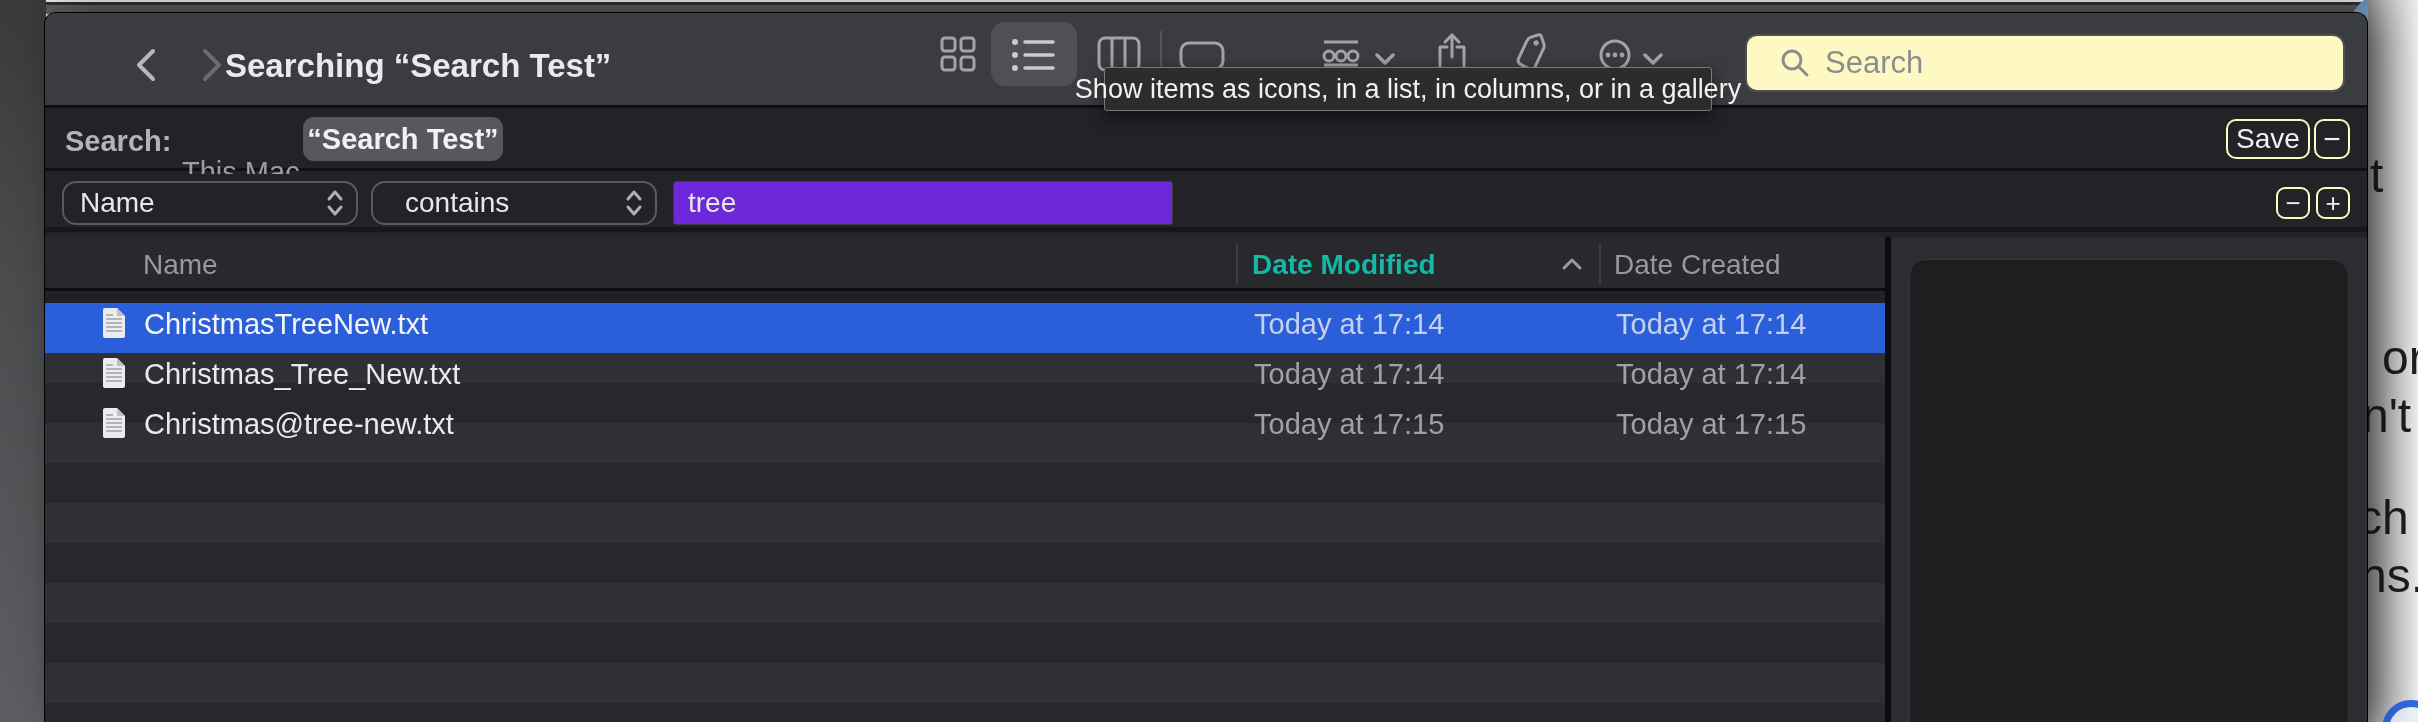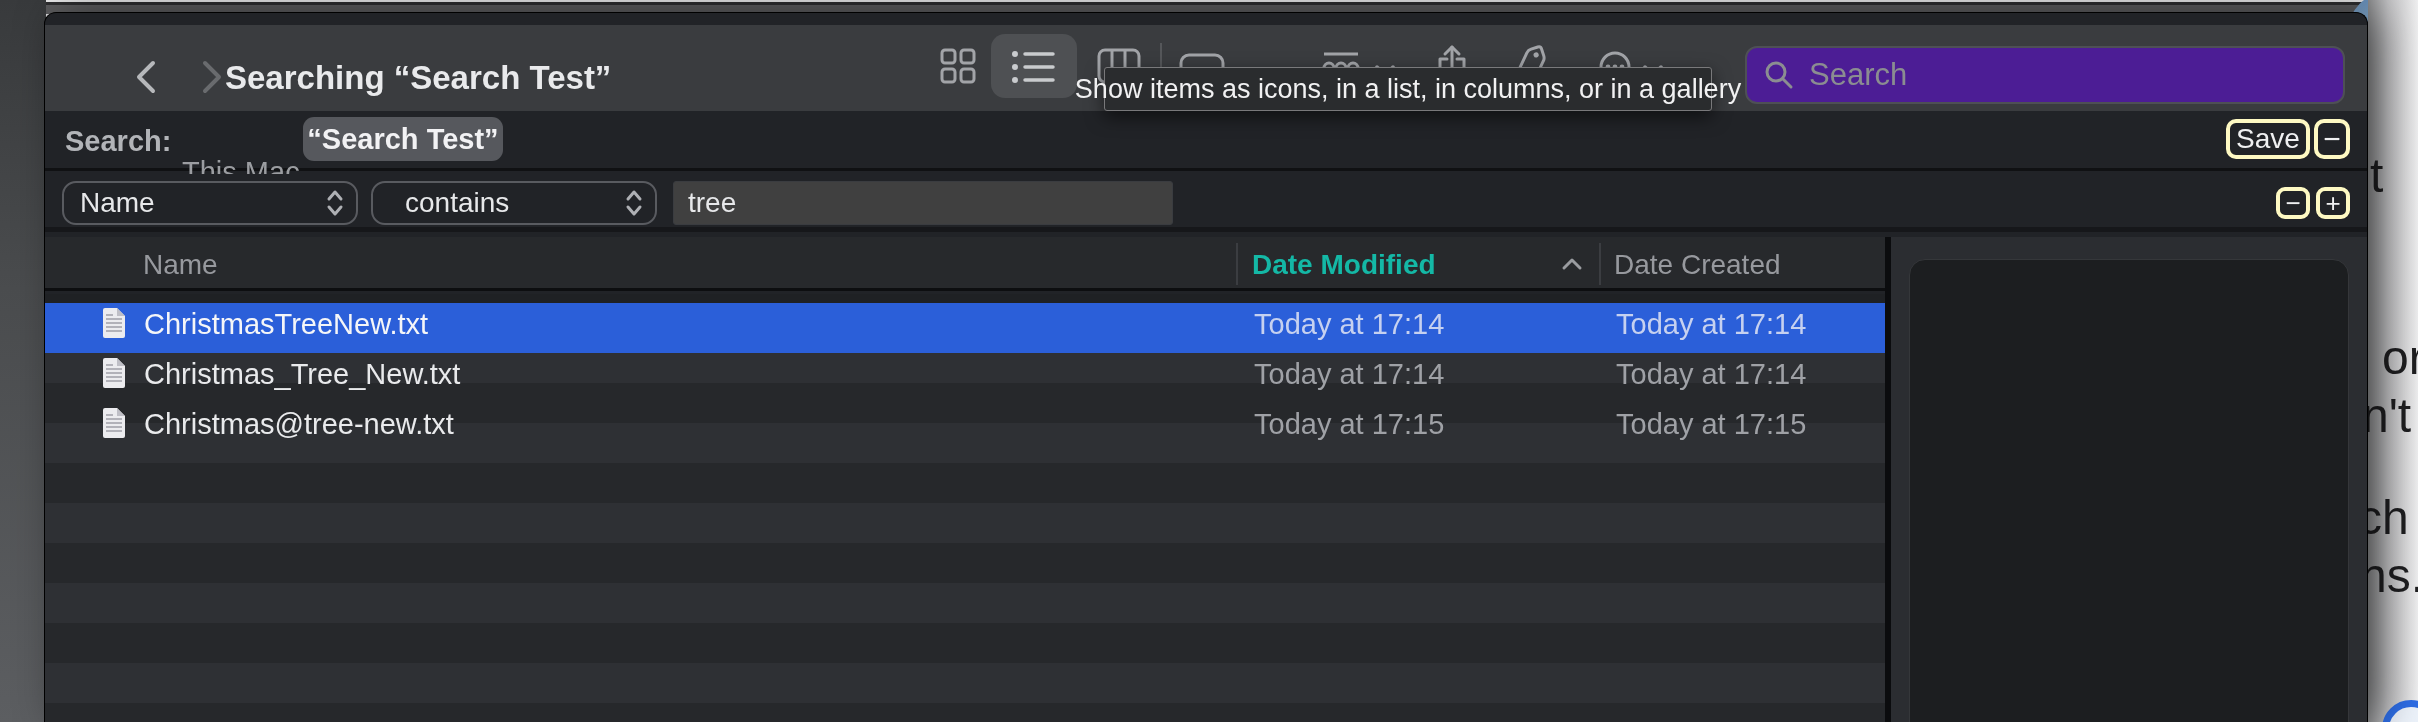--- a/index.html
+++ b/index.html
@@ -17,48 +17,48 @@
   .frag-3{left:-10px;top:490px;}
   .frag-4{left:-8px;top:548px;}
   .avatar{position:absolute;left:2348px;top:-8px;width:80px;height:80px;border-radius:50%;overflow:hidden;background:linear-gradient(180deg,#5d88b8 0%,#93b8d8 42%,#c3d3dc 58%,#b3ac9d 85%,#a8a195 100%);}
   .avatar svg{position:absolute;left:8px;top:18px;}
   .blue-circle{position:absolute;left:2382px;top:700px;width:58px;height:58px;border-radius:50%;border:7px solid #2e6de5;background:#edf3fb;}
 
   
   .window{position:absolute;left:44px;top:12px;width:2324px;height:710px;background:#212327;border:1px solid #000;border-bottom:none;border-radius:12px 12px 0 0;overflow:hidden;box-shadow:14px 0 44px rgba(0,0,0,.45);}
 
   
-  .toolbar{position:absolute;left:0;top:12px;width:100%;height:95px;background:#3a3c3f;border-bottom:3px solid #0f1012;}
+  .toolbar{position:absolute;left:0;top:0;width:100%;height:95px;background:#3a3c3f;border-bottom:3px solid #0f1012;}
   .nav-btn{position:absolute;top:34px;width:30px;height:36px;}
   .title{position:absolute;left:180px;top:34px;font-size:33px;font-weight:bold;color:#e9eaec;white-space:nowrap;}
   .ticon{position:absolute;top:22px;}
   .list-active{position:absolute;left:946px;top:9px;width:86px;height:64px;border-radius:14px;background:#4e5053;}
   .tb-sep{position:absolute;left:1115px;top:18px;width:2px;height:44px;background:#55575a;}
-  .search-field{position:absolute;left:1700px;top:21px;width:600px;height:58px;border:2px solid #4e5055;border-radius:12px;background:#4c1d95;display:flex;align-items:center;padding:0 16px;}
+  .search-field{position:absolute;left:1700px;top:21px;width:600px;height:58px;border:2px solid #4e5055;border-radius:12px;background:#fef9c3;display:flex;align-items:center;padding:0 32px;}
   .search-field .ph{color:#8b8d91;font-size:31px;margin-left:14px;}
 
   
   .tooltip{position:absolute;left:1059px;top:54px;width:608px;height:44px;background:#2a2c2e;border:1.5px solid #79797b;border-radius:3px;z-index:30;display:flex;align-items:center;justify-content:center;box-shadow:0 6px 18px rgba(0,0,0,.55);}
   .tooltip span{color:#f1f1f2;font-size:27px;white-space:nowrap;}
 
   
   .search-row{position:absolute;left:0;top:98px;width:100%;height:60px;background:#212327;border-bottom:3px solid #101113;}
   .sr-label{position:absolute;left:20px;top:14px;font-size:29px;font-weight:bold;color:#b2b4b8;}
   .sr-scope{position:absolute;top:14px;font-size:29px;color:#9b9da1;}
   .sr-pill{position:absolute;left:258px;top:6px;width:200px;height:44px;border-radius:11px;background:#56585d;display:flex;align-items:center;justify-content:center;font-size:29px;font-weight:bold;color:#f2f2f4;}
-  .btn{position:absolute;border:4px solid #fef9c3;border-radius:10px;color:#eff0f1;display:flex;align-items:center;justify-content:center;background:transparent;}
+  .btn{position:absolute;border:2px solid #fef9c3;border-radius:10px;color:#eff0f1;display:flex;align-items:center;justify-content:center;background:transparent;}
   .save-btn{left:2181px;top:8px;width:84px;height:40px;font-size:28px;}
   .sr-minus{left:2269px;top:8px;width:36px;height:40px;font-size:30px;}
 
   
   .filter-row{position:absolute;left:0;top:161px;width:100%;height:58px;background:#212327;border-bottom:5px solid #16171a;}
   .popup{position:absolute;top:7px;height:44px;border:2px solid #595b60;border-radius:14px;display:flex;align-items:center;justify-content:space-between;padding:0 12px 0 16px;color:#e7e8ea;font-size:28px;}
   .popup-attr{left:17px;width:296px;}
   .popup-op{left:326px;width:286px;padding-left:32px;}
-  .crit-input{position:absolute;left:628px;top:7px;width:500px;height:44px;background:#404040;border:1px solid #3a3c40;border-radius:3px;display:flex;align-items:center;padding:0 14px;color:#e7e8ea;font-size:28px;}
+  .crit-input{position:absolute;left:628px;top:7px;width:500px;height:44px;background:#6d28d9;border:1px solid #3a3c40;border-radius:3px;display:flex;align-items:center;padding:0 14px;color:#e7e8ea;font-size:28px;}
   .fr-minus{left:2231px;top:13px;width:34px;height:32px;font-size:26px;border-radius:9px;}
   .fr-plus{left:2271px;top:13px;width:34px;height:32px;font-size:26px;border-radius:9px;}
 
   
   .header-row{position:absolute;left:0;top:224px;width:1840px;height:54px;background:#27292c;border-bottom:3px solid #0d0e10;}
   .hdr{position:absolute;top:12px;font-size:28px;color:#97999e;white-space:nowrap;}
   .hdr.sorted{font-weight:bold;color:#14b8a6;}
   .hdr-div{position:absolute;top:6px;width:2px;height:42px;background:#3b3d41;}
   .sort-caret{position:absolute;left:1516px;top:20px;}
   .gap-row{position:absolute;left:0;top:281px;width:1840px;height:9px;background:#1f2124;}

